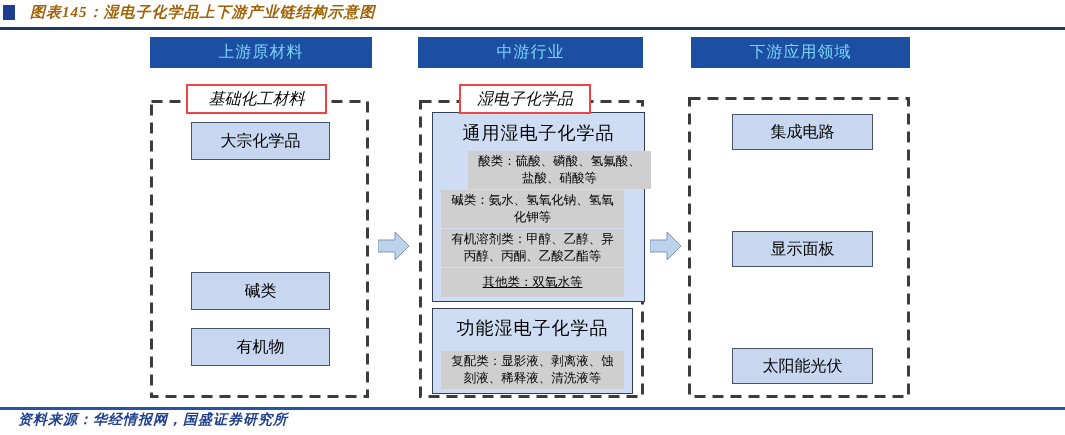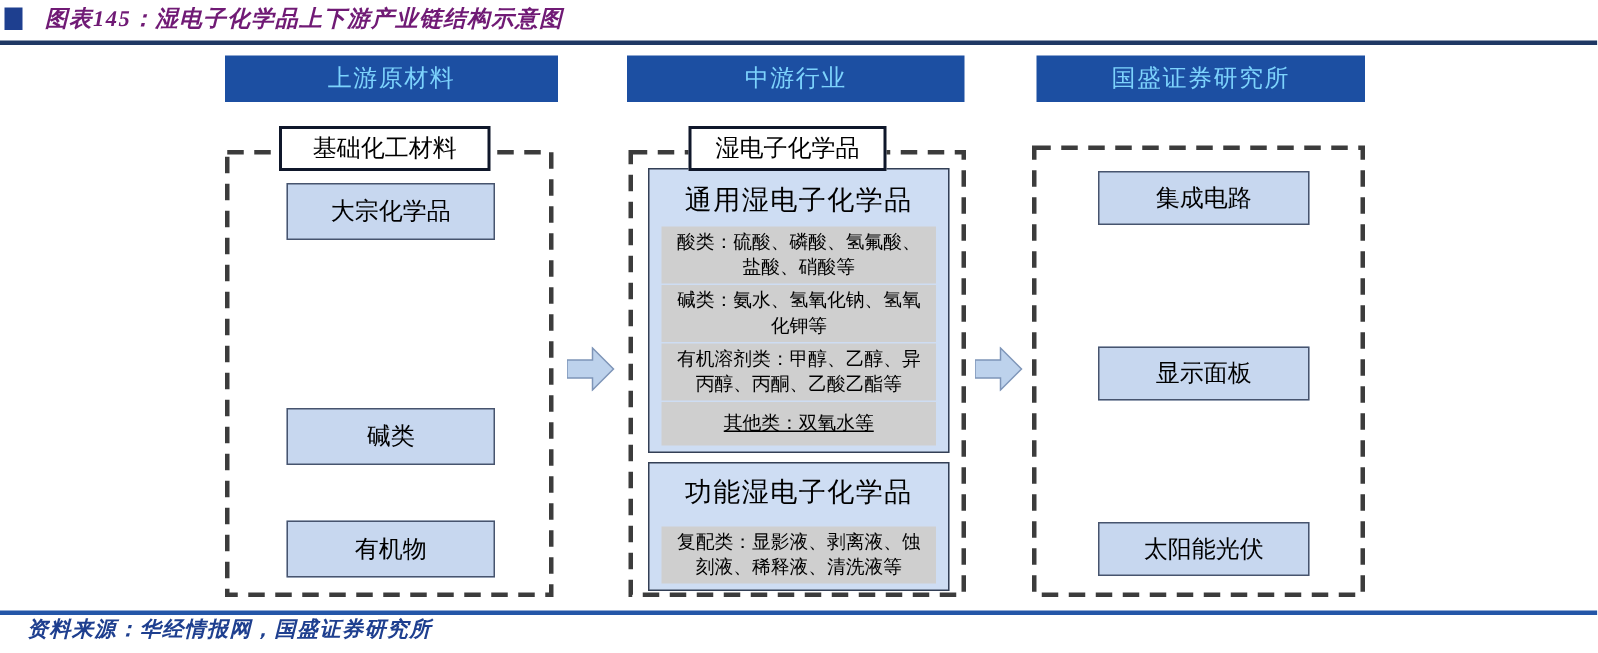--- a/index.html
+++ b/index.html
@@ -4,104 +4,104 @@
 <style>
   html,body{margin:0;padding:0;background:#fff;}
   .canvas{
     position:relative;width:1065px;height:435px;background:#ffffff;overflow:hidden;
     font-family:"Liberation Serif","DejaVu Serif",serif;color:#000;
   }
   
   .title-square{position:absolute;left:3px;top:5px;width:12px;height:15px;background:#1E3F8F;}
   .fig-title{
     position:absolute;left:30px;top:3px;font-size:15px;font-weight:bold;font-style:italic;
-    color:#701a75;letter-spacing:1px;white-space:nowrap;
+    color:#a16207;letter-spacing:1px;white-space:nowrap;
   }
   .rule{position:absolute;left:0;width:1065px;height:3px;}
   .rule.top{top:27px;background:#1F3864;}
   .rule.bottom{top:407px;background:#2456A8;}
   .source-text{
     position:absolute;left:18px;top:411px;font-size:14px;font-weight:bold;font-style:italic;
     color:#1E3F8F;letter-spacing:1px;white-space:nowrap;
   }
   
   .col-header{
     position:absolute;top:37px;height:31px;background:#1C4FA2;color:#7dd3fc;
     display:flex;align-items:center;justify-content:center;font-size:16px;letter-spacing:1px;
   }
   .col-header.up{left:150px;width:222px;}
   .col-header.mid{left:418px;width:225px;}
   .col-header.down{left:691px;width:219px;}
   
   .dash-layer{position:absolute;left:0;top:0;width:1065px;height:435px;pointer-events:none;}
   
   .white-label{
-    position:absolute;top:84px;height:26px;background:#fff;border:2px solid #0f172a;
-    display:flex;align-items:center;justify-content:center;font-size:16px;z-index:3;
+    position:absolute;top:84px;height:26px;background:#fff;border:2px solid #ef4444;
+    display:flex;align-items:center;justify-content:center;font-size:16px;z-index:3;font-style:italic;
   }
   .white-label.up{left:186px;width:137px;}
   .white-label.mid{left:459px;width:128px;}
   
   .item-box{
     position:absolute;background:#C7D7EF;border:1px solid #47546E;
     display:flex;align-items:center;justify-content:center;font-size:16px;z-index:2;
   }
   .up-item{left:191px;width:137px;height:36px;text-align:right;}
   .down-item{left:732px;width:139px;height:34px;}
   
   .group-box{
     position:absolute;left:432px;width:199px;background:#CEDDF3;border:1px solid #333F55;z-index:2;
   }
-  .group-box.general{top:112px;height:188px;}
+  .group-box.general{top:112px;height:188px;padding-left:12px;}
   .group-box.functional{top:308px;height:84px;}
   .group-title{
     position:absolute;left:0;width:100%;text-align:center;font-size:18px;letter-spacing:1px;
   }
   .group-box.general .group-title{top:8px;}
   .group-box.functional .group-title{top:7px;}
   .gray-box{
     position:absolute;left:8px;width:171px;background:#CFCFCF;
     display:flex;align-items:center;justify-content:center;text-align:center;
     font-size:12.5px;line-height:1.35;padding:2px 6px;box-sizing:content-box;
   }
-  .gray-box.g1{top:38px;min-height:33px;}
+  .gray-box.g1{top:38px;min-height:33px;margin-left:27px;}
   .gray-box.g2{top:77px;min-height:32px;}
   .gray-box.g3{top:116px;min-height:32px;}
   .gray-box.g4{top:155px;min-height:25px;text-decoration:underline;}
   .gray-box.g5{top:42px;min-height:34px;}
   
   .flow-arrow{position:absolute;top:231px;width:32px;height:30px;z-index:2;}
   .flow-arrow.a1{left:378px;}
   .flow-arrow.a2{left:650px;}
 </style>
 </head>
 <body>
 
 <div class="canvas">
 
   <div class="title-square"></div>
   <div class="fig-title">图表145：湿电子化学品上下游产业链结构示意图</div>
   <div class="rule top"></div>
 
   <div class="col-header up">上游原材料</div>
   <div class="col-header mid">中游行业</div>
-  <div class="col-header down">国盛证券研究所</div>
+  <div class="col-header down">下游应用领域</div>
 
   <svg class="dash-layer" width="1065" height="435" viewBox="0 0 1065 435">
     <rect x="151.5" y="101.5" width="216" height="295" fill="none" stroke="#3C3C3C" stroke-width="3" stroke-dasharray="11 7"></rect>
     <rect x="420.5" y="101.5" width="222" height="295" fill="none" stroke="#3C3C3C" stroke-width="3" stroke-dasharray="11 7"></rect>
     <rect x="689.5" y="98.5" width="219" height="298" fill="none" stroke="#3C3C3C" stroke-width="3" stroke-dasharray="11 7"></rect>
   </svg>
 
   <div class="white-label up">基础化工材料</div>
   <div class="white-label mid">湿电子化学品</div>
 
   <div class="item-box up-item" style="top:122px;">大宗化学品</div>
   <div class="item-box up-item" style="top:272px;">碱类</div>
-  <div class="item-box up-item" style="top:347px;">有机物</div>
+  <div class="item-box up-item" style="top:328px;">有机物</div>
 
   <div class="group-box general">
     <div class="group-title">通用湿电子化学品</div>
     <div class="gray-box g1">酸类：硫酸、磷酸、氢氟酸、盐酸、硝酸等</div>
     <div class="gray-box g2">碱类：氨水、氢氧化钠、氢氧化钾等</div>
     <div class="gray-box g3">有机溶剂类：甲醇、乙醇、异丙醇、丙酮、乙酸乙酯等</div>
     <div class="gray-box g4">其他类：双氧水等</div>
   </div>
 
   <div class="group-box functional">

